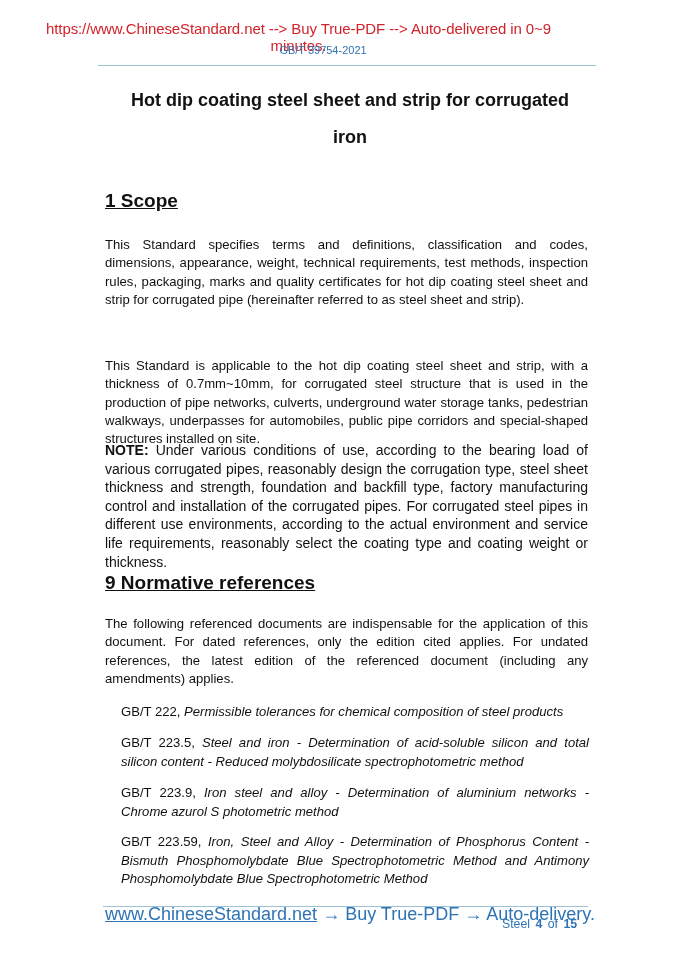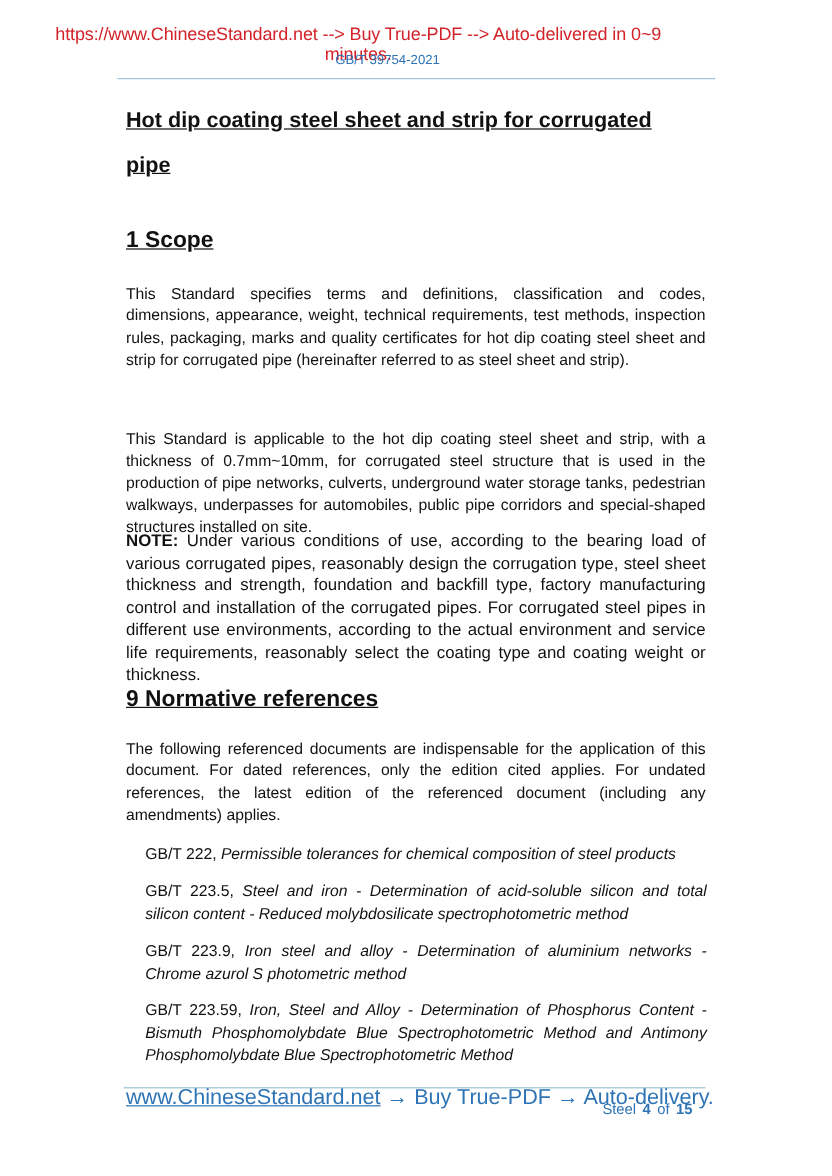--- a/index.html
+++ b/index.html
@@ -3,22 +3,22 @@
 <meta charset="utf-8">
 <style>
   html, body { margin: 0; padding: 0; background: #ffffff; }
   body { width: 693px; height: 980px; position: relative; overflow: hidden;
          font-family: "Liberation Sans", sans-serif; color: #111; }
   .top-banner { position: absolute; top: 20px; left: 0; width: 557px; text-align: center;
                 font-size: 15px; color: #d2232a; letter-spacing: -0.1px; margin-left: 20px; }
   .std-code { position: absolute; top: 44px; left: 0; width: 646px; text-align: center;
               font-size: 11px; color: #2e74b5; }
   .rule-top { position: absolute; top: 65px; left: 98px; width: 498px; height: 1px; background: #9cc3d5; }
-  .title { position: absolute; left: 105px; width: 490px; text-align: left;
-           font-weight: bold; font-size: 18px; text-decoration: underline; }
+  .title { position: absolute; left: 105px; width: 490px; text-align: center;
+           font-weight: bold; font-size: 18px; }
   .title.l1 { top: 90px; }
   .title.l2 { top: 127px; }
   .h1 { position: absolute; left: 105px; font-weight: bold; font-size: 19px; text-decoration: underline; }
   .para { position: absolute; left: 105px; width: 483px; font-size: 13.1px; line-height: 18.3px;
           text-align: justify; }
   .note { position: absolute; left: 105px; width: 483px; font-size: 14px; line-height: 18.6px;
           text-align: justify; }
   .note b { font-weight: bold; }
   .ref { position: absolute; left: 121px; width: 468px; font-size: 13.1px; line-height: 18.5px;
          text-align: justify; }
@@ -30,21 +30,21 @@
   .footer-right b { font-weight: bold; }
 </style>
 </head>
 <body>
 
 <div class="top-banner">https://www.ChineseStandard.net --&gt; Buy True-PDF --&gt; Auto-delivered in 0~9 minutes.</div>
 <div class="std-code">GB/T 39754-2021</div>
 <div class="rule-top"></div>
 
 <div class="title l1">Hot dip coating steel sheet and strip for corrugated</div>
-<div class="title l2">pipe</div>
+<div class="title l2">iron</div>
 
 <div class="h1" style="top:190px">1 Scope</div>
 <div class="para" style="top:236px">This Standard specifies terms and definitions, classification and codes, dimensions, appearance, weight, technical requirements, test methods, inspection rules, packaging, marks and quality certificates for hot dip coating steel sheet and strip for corrugated pipe (hereinafter referred to as steel sheet and strip).</div>
 <div class="para" style="top:357px">This Standard is applicable to the hot dip coating steel sheet and strip, with a thickness of 0.7mm~10mm, for corrugated steel structure that is used in the production of pipe networks, culverts, underground water storage tanks, pedestrian walkways, underpasses for automobiles, public pipe corridors and special-shaped structures installed on site.</div>
 <div class="note" style="top:441px"><b>NOTE:</b><span> Under various conditions of use, according to the bearing load of various corrugated pipes, reasonably design the corrugation type, steel sheet thickness and strength, foundation and backfill type, factory manufacturing control and installation of the corrugated pipes. For corrugated steel pipes in different use environments, according to the actual environment and service life requirements, reasonably select the coating type and coating weight or thickness.</span></div>
 
 <div class="h1" style="top:572px">9 Normative references</div>
 <div class="para" style="top:615px">The following referenced documents are indispensable for the application of this document. For dated references, only the edition cited applies. For undated references, the latest edition of the referenced document (including any amendments) applies.</div>
 
 <div class="ref" style="top:703px"><span>GB/T 222, </span><i>Permissible tolerances for chemical composition of steel products</i></div>

